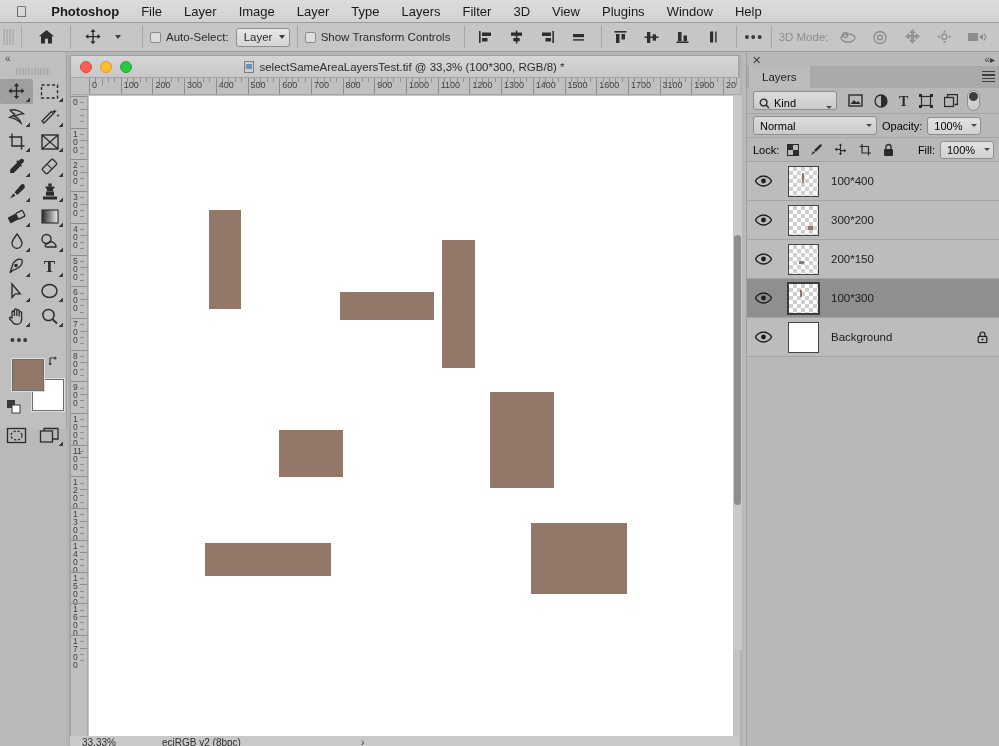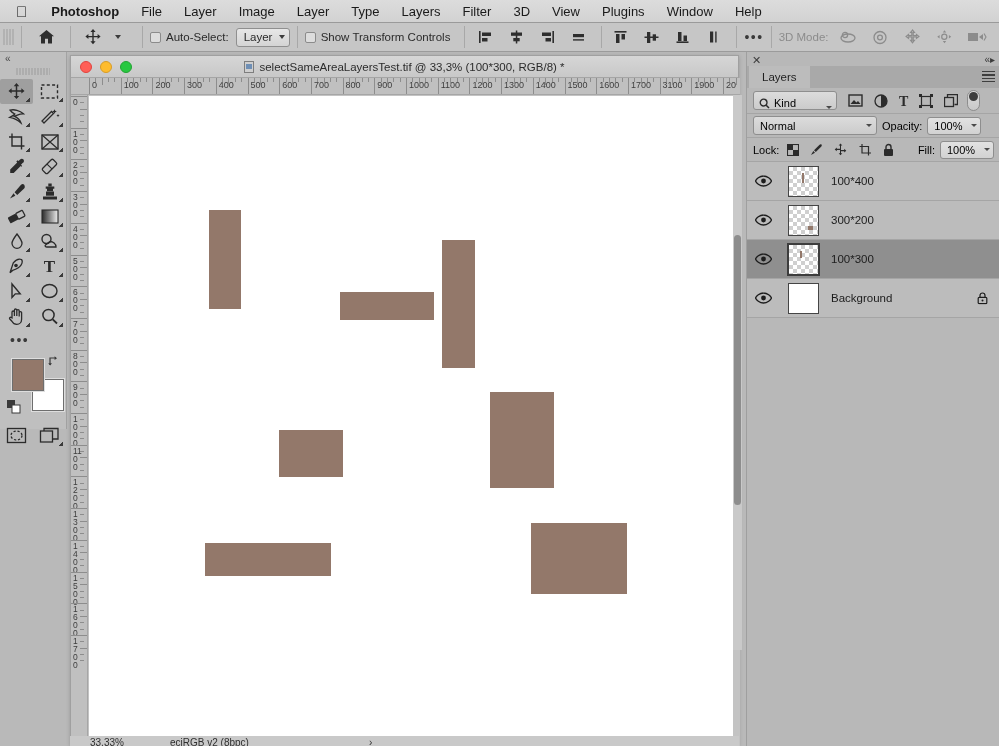--- a/index.html
+++ b/index.html
@@ -148,21 +148,21 @@
   .canvas-scroll-h .thumb {
     position: absolute; top: 1px; left: 345px; width: 170px; height: 7px;
     background: #8d8d8d; border-radius: 4px;
   }
 
   .statusbar {
     position: absolute; left: 70px; top: 736px; width: 669px; height: 12px;
     display: flex; align-items: center; font-size: 10px; color: #2f2f2f;
     background: #c9c9c9; gap: 0;
   }
-  .sb-zoom { width: 72px; padding-left: 12px; margin-left: 8px; }
+  .sb-zoom { width: 72px; padding-left: 12px; }
   .sb-prof { padding-left: 20px; }
   .sb-arrow { padding-left: 120px; }
 
   
   .panel {
     position: absolute; left: 746px; top: 52px; width: 253px; height: 694px;
     background: #b8b8b8; border-left: 1px solid #9f9f9f;
   }
   .panel-close { position: absolute; left: 5px; top: 3px; font-size: 11px; color: #3c3c3c; line-height: 10px;}
   .panel-expand { position: absolute; right: 4px; top: 2px; font-size: 10px; color: #3c3c3c; }
@@ -994,20 +994,34 @@
               <circle cx="8.5" cy="6" r="2.4" fill="#1d1d1d"></circle>
             </svg>
           </div>
           <div class="thumb-cell">
             <div class="lthumb">
               <div class="mini" style="left: 19px; top: 20px; width: 5px; height: 4px;"></div>
             </div>
           </div>
           <span class="layer-name">300*200</span>
         </div>
+        <div class="layer-row">
+          <div class="eye-cell">
+            <svg width="17" height="12" viewBox="0 0 17 12">
+              <path d="M8.5 1C4.5 1 1.3 4.2.5 6c.8 1.8 4 5 8 5s7.2-3.2 8-5c-.8-1.8-4-5-8-5z" fill="none" stroke="#1d1d1d" stroke-width="1.3"></path>
+              <circle cx="8.5" cy="6" r="2.4" fill="#1d1d1d"></circle>
+            </svg>
+          </div>
+          <div class="thumb-cell">
+            <div class="lthumb">
+              <div class="mini" style="left: 10px; top: 16px; width: 5px; height: 3px;"></div>
+            </div>
+          </div>
+          <span class="layer-name">200*150</span>
+        </div>
         <div class="layer-row selected">
           <div class="eye-cell">
             <svg width="17" height="12" viewBox="0 0 17 12">
               <path d="M8.5 1C4.5 1 1.3 4.2.5 6c.8 1.8 4 5 8 5s7.2-3.2 8-5c-.8-1.8-4-5-8-5z" fill="none" stroke="#1d1d1d" stroke-width="1.3"></path>
               <circle cx="8.5" cy="6" r="2.4" fill="#1d1d1d"></circle>
             </svg>
           </div>
           <div class="thumb-cell" style="position: relative;">
             <div class="lthumb sel-outline">
               <div class="mini" style="left: 11px; top: 6px; width: 2px; height: 7px;"></div>

